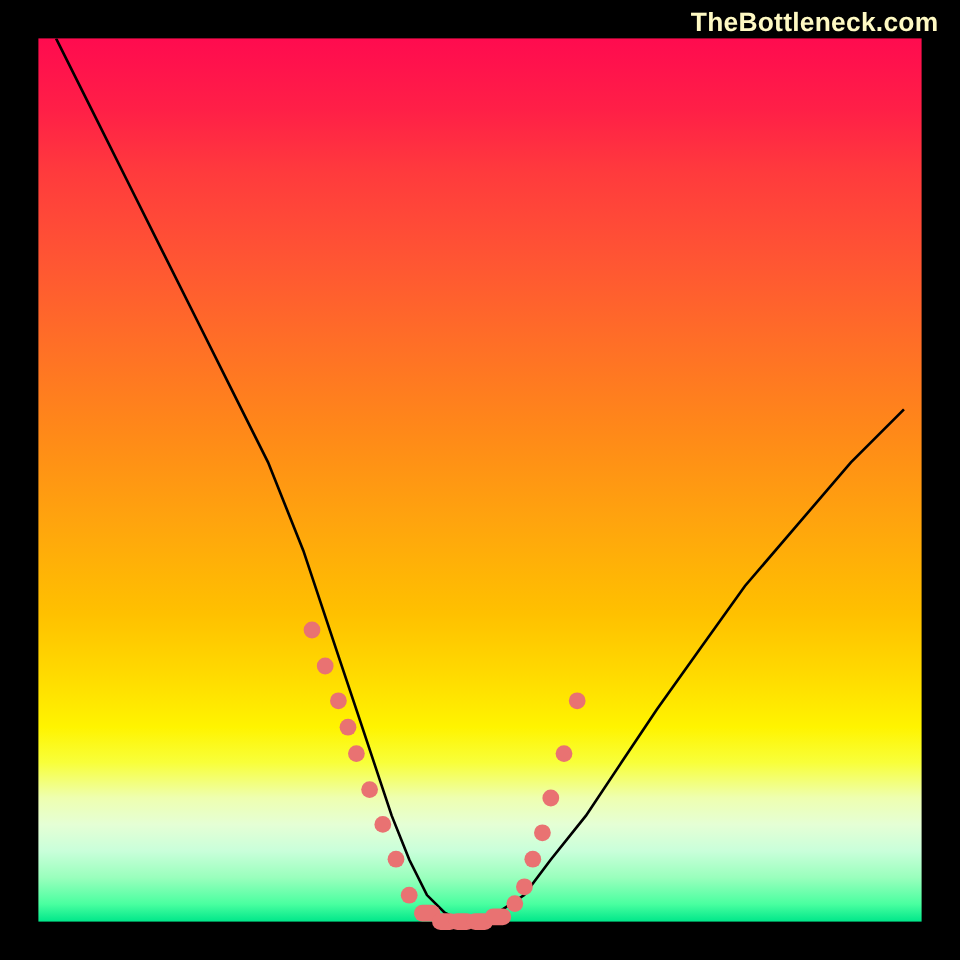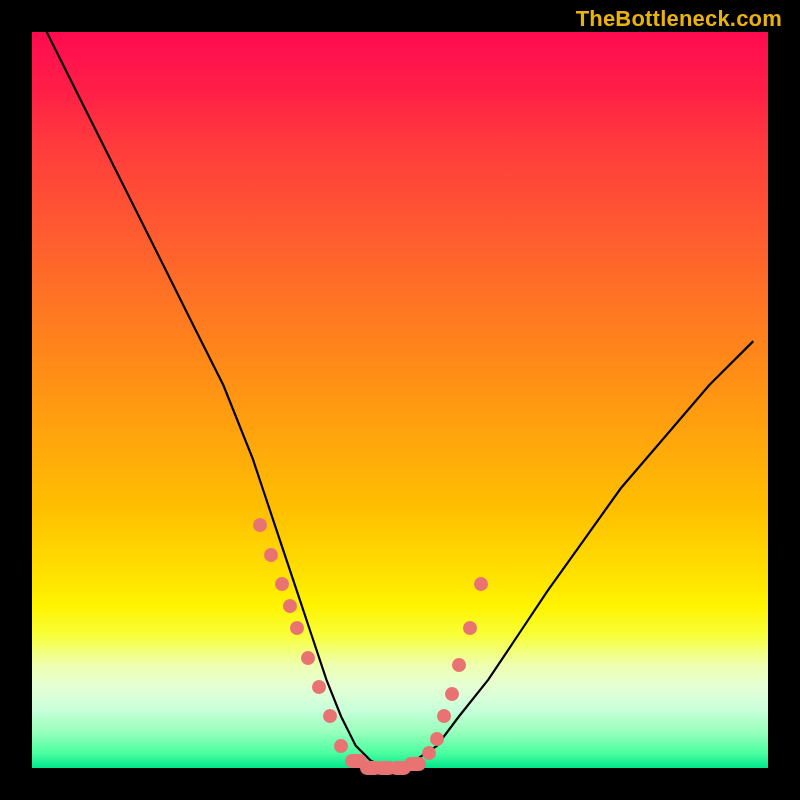--- a/index.html
+++ b/index.html
@@ -35,21 +35,21 @@
       #4affa0 98%,
       #00e78a 100%);
   }
   .watermark {
     position: absolute;
     top: 6px;
     right: 18px;
     font-family: Arial, Helvetica, sans-serif;
     font-size: 22px;
     font-weight: bold;
-    color: #eab308;
+    color: #fef9c3;
     letter-spacing: 0.2px;
   }
   svg.curve {
     position: absolute;
     left: 0; top: 0;
     width: 736px; height: 736px;
     pointer-events: none;
   }
   .marker {
     position: absolute;

